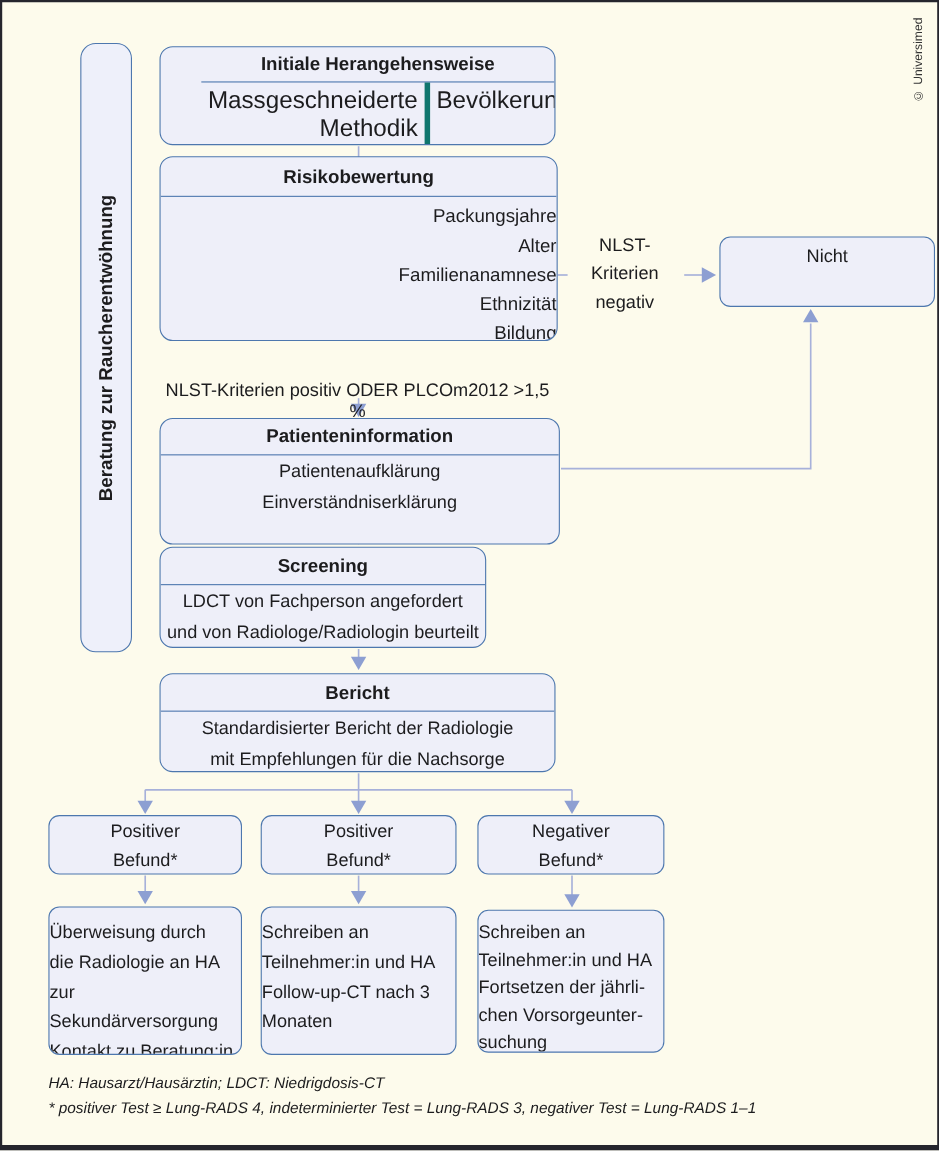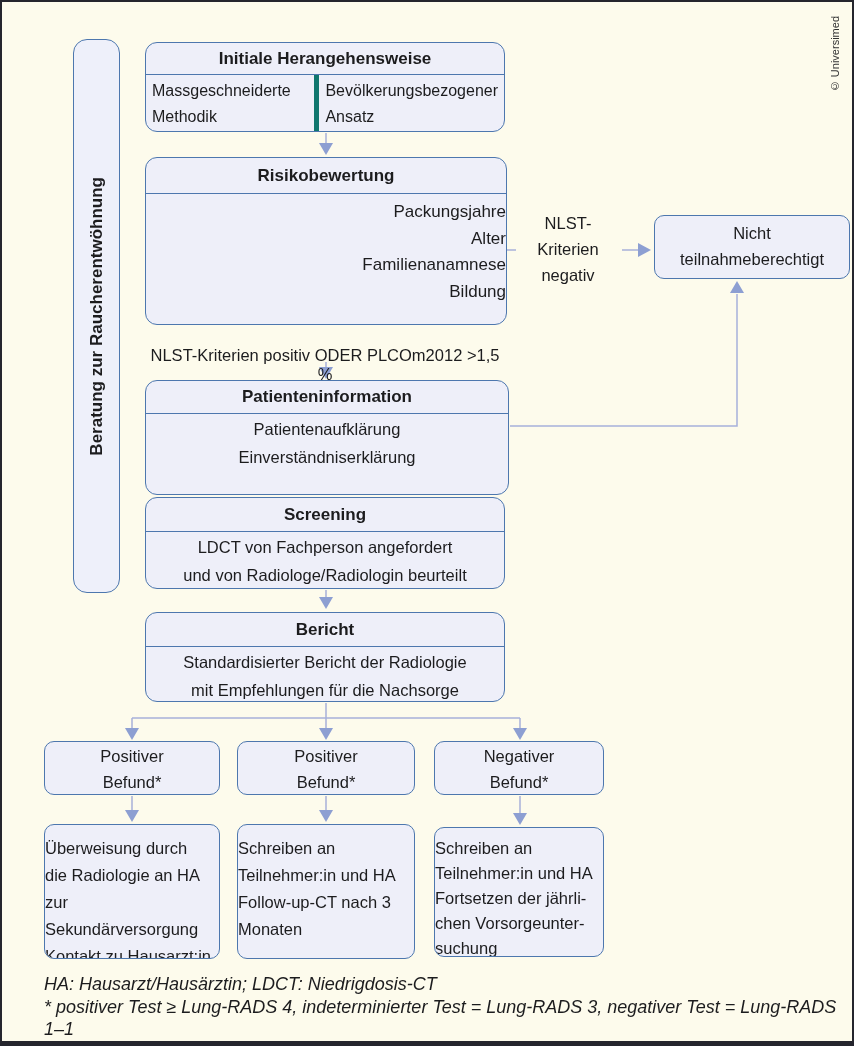--- a/index.html
+++ b/index.html
@@ -23,37 +23,37 @@
     overflow:hidden;
   }
   .box-title{
     font-size:17px;font-weight:700;text-align:center;
     border-bottom:1.5px solid #4d77ae;
     display:flex;align-items:center;justify-content:center;
   }
   .box-body{font-size:16.5px;text-align:center;}
   .cols{display:flex;height:57px;}
   .col{flex:1;display:flex;align-items:center;justify-content:center;
-       text-align:left;font-size:16px;line-height:26px;padding:0 6px;}
+       text-align:right;font-size:22px;line-height:26px;padding:0 6px;}
   .col-r{border-left:5px solid #0f766e;}
   .list{font-size:17px;line-height:26.5px;padding:5px 0 0 13px;text-align:right;}
   .twoline{line-height:28px;padding-top:1px;}
   .vbar{
     position:absolute;left:71px;top:37px;width:47px;height:554px;
     box-sizing:border-box;background:#eef0fa;border:1.5px solid #4d77ae;
     border-radius:14px;display:flex;align-items:center;justify-content:center;
   }
   .vtext{writing-mode:vertical-rl;transform:rotate(180deg);
          font-size:17px;font-weight:700;white-space:nowrap;}
   .float-label{position:absolute;font-size:16.5px;text-align:center;}
   .result-box{border-radius:10px;}
   .result-text{font-size:16.5px;line-height:26px;padding-top:1px;text-align:center;}
   .action-text{font-size:16.5px;text-align:left;}
   .footnotes{position:absolute;left:42px;top:971px;
-             font-size:18px;font-style:italic;line-height:22.5px;}
+             font-size:14px;font-style:italic;line-height:22.5px;}
   .copyright{position:absolute;left:827px;top:14px;height:96px;
              display:flex;align-items:flex-start;}
   .copyright .vtext{font-size:11px;font-weight:400;color:#333;}
 </style>
 </head>
 <body>
 
 <div class="page">
 
   <svg class="connectors" viewBox="0 0 854 1046" xmlns="http://www.w3.org/2000/svg">
@@ -87,61 +87,61 @@
       <polygon points="511,811 525,811 518,823"></polygon>
       <polygon points="636,241 636,255 649,248"></polygon>
       <polygon points="728,291 742,291 735,279"></polygon>
     </g>
   </svg>
 
   <div class="vbar">
     <span class="vtext">Beratung zur Raucherentwöhnung</span>
   </div>
 
-  <div class="box" style="left:143px;top:40px;width:360px;height:90px;">
+  <div class="box" style="left:143px;top:40px;width:360px;height:90px;padding-left:37px;">
     <div class="box-title" style="height:31px;">Initiale Herangehensweise</div>
     <div class="cols">
       <div class="col">Massgeschneiderte Methodik</div>
       <div class="col col-r">Bevölkerungsbezogener Ansatz</div>
     </div>
   </div>
 
-  <div class="box" style="left:143px;top:155px;width:362px;height:168px;">
+  <div class="box" style="left:143px;top:140px;width:362px;height:168px;">
     <div class="box-title" style="height:35px;">Risikobewertung</div>
     <div class="list">
       <div>Packungsjahre</div>
       <div>Alter</div>
       <div>Familienanamnese</div>
+      <div>Ethnizität</div>
       <div>Bildung</div>
     </div>
   </div>
 
   <div class="float-label" style="left:512px;top:208px;width:108px;line-height:26px;">
     <div>NLST-Kriterien</div>
     <div>negativ</div>
   </div>
 
   <div class="box result-box" style="left:652px;top:213px;width:196px;height:64px;">
     <div class="result-text" style="padding-top:4px;">
       <div>Nicht</div>
-      <div>teilnahmeberechtigt</div>
     </div>
   </div>
 
   <div class="float-label" style="left:143px;top:344px;width:360px;">NLST-Kriterien positiv ODER PLCOm2012 &gt;1,5 %</div>
 
   <div class="box" style="left:143px;top:378px;width:364px;height:115px;">
     <div class="box-title" style="height:32px;">Patienteninformation</div>
     <div class="box-body twoline">
       <div>Patientenaufklärung</div>
       <div>Einverständniserklärung</div>
     </div>
   </div>
 
-  <div class="box" style="left:143px;top:495px;width:360px;height:92px;">
+  <div class="box" style="left:143px;top:495px;width:297px;height:92px;">
     <div class="box-title" style="height:33px;">Screening</div>
     <div class="box-body twoline">
       <div>LDCT von Fachperson angefordert</div>
       <div>und von Radiologe/Radiologin beurteilt</div>
     </div>
   </div>
 
   <div class="box" style="left:143px;top:610px;width:360px;height:90px;">
     <div class="box-title" style="height:33px;">Bericht</div>
     <div class="box-body twoline">
@@ -167,21 +167,21 @@
       <div>Negativer</div>
       <div>Befund*</div>
     </div>
   </div>
 
   <div class="box result-box" style="left:42px;top:822px;width:176px;height:135px;">
     <div class="action-text" style="line-height:27px;padding-top:10px;">
       <div>Überweisung durch</div>
       <div>die Radiologie an HA</div>
       <div>zur Sekundärversorgung</div>
-      <div>Kontakt zu Hausarzt:in</div>
+      <div>Kontakt zu Beratung:in</div>
     </div>
   </div>
   <div class="box result-box" style="left:235px;top:822px;width:178px;height:135px;">
     <div class="action-text" style="line-height:27px;padding-top:10px;">
       <div>Schreiben an</div>
       <div>Teilnehmer:in und HA</div>
       <div>Follow-up-CT nach 3</div>
       <div>Monaten</div>
     </div>
   </div>

